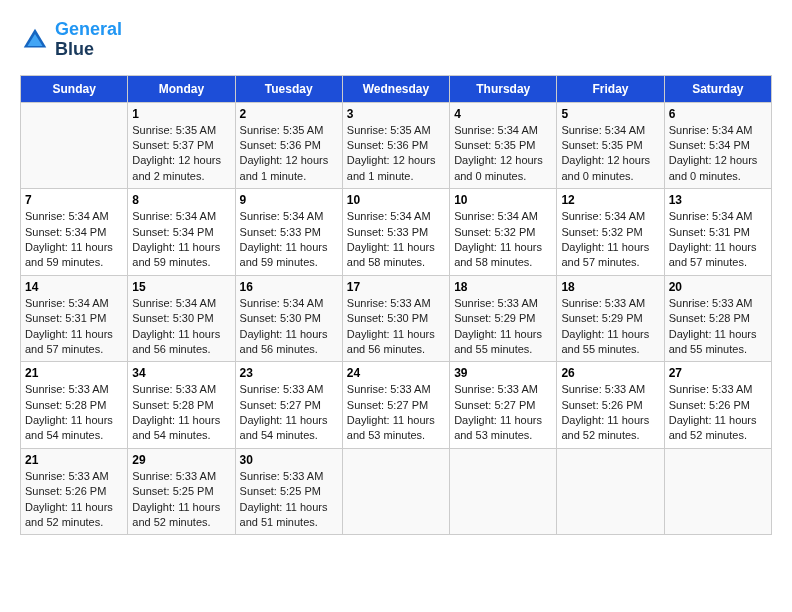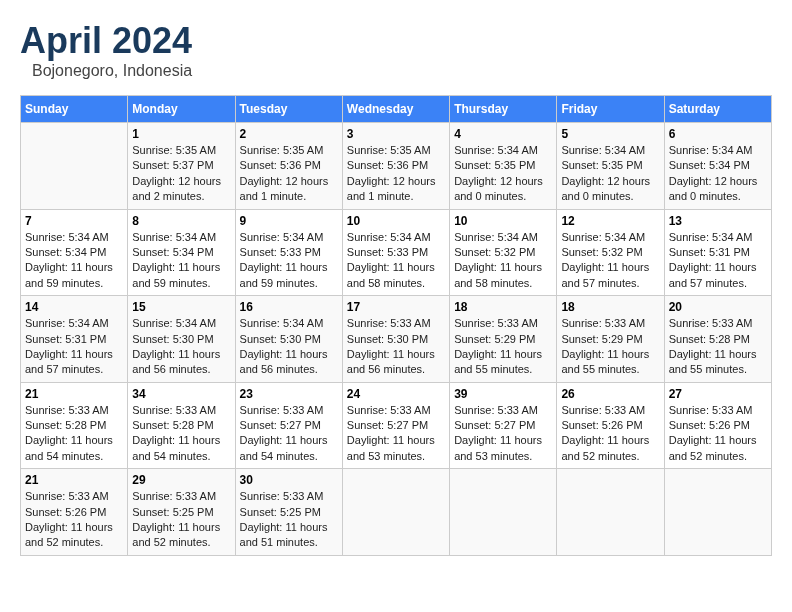--- a/index.html
+++ b/index.html
@@ -45,24 +45,24 @@
     .subtitle {
       font-size: 16px;
       color: #444;
     }
     table {
       width: 100%;
       border-collapse: collapse;
       font-size: 11px;
     }
     thead tr th {
-      background-color: #3b82f6;
+      background-color: #1d4ed8;
       color: #fff;
       padding: 6px 4px;
-      text-align: left;
+      text-align: center;
       font-size: 12px;
       font-weight: bold;
       border: 1px solid #ccc;
       margin-top: 16px;
     }
     tbody tr td {
       border: 1px solid #ccc;
       vertical-align: top;
       padding: 4px;
       height: 85px;
@@ -86,23 +86,29 @@
       background-color: #ffffff;
     }
     td.empty {
       background-color: #f9f9f9;
     }
   </style>
 </head>
 <body>
 
 <div class="header-area">
-  <div class="title-area">
-    <div class="month-title">April 2024</div>
-    <div class="subtitle">Bojonegoro, Indonesia</div>
+  <div class="logo">
+    <svg class="logo-icon" viewBox="0 0 40 40">
+      <polygon points="20,5 35,30 5,30" fill="#1565C0"></polygon>
+      <polygon points="20,12 30,28 10,28" fill="#42A5F5"></polygon>
+    </svg>
+    <div class="logo-text">
+      <div><span>General</span></div>
+      <div>Blue</div>
+    </div>
   </div>
 </div>
 
 <table>
   <thead>
     <tr id="header-row">
         <th>Sunday</th>
         <th>Monday</th>
         <th>Tuesday</th>
         <th>Wednesday</th>

